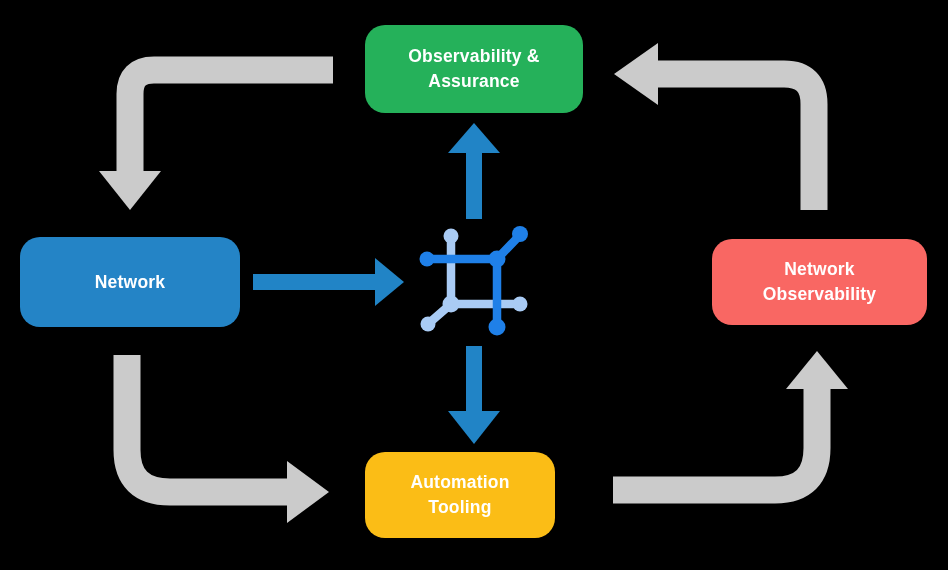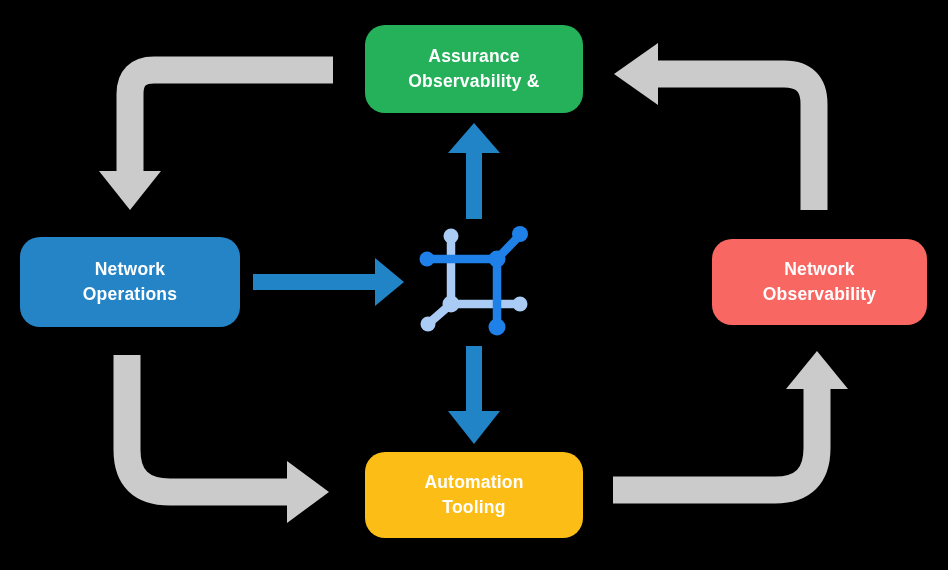--- a/index.html
+++ b/index.html
@@ -44,21 +44,21 @@
     color: #ffffff;
     font-size: 17.5px;
     font-weight: 600;
     line-height: 1.42;
     letter-spacing: 0.2px;
   }
 
   .node-observability    { left: 365px; top: 25px;  width: 218px; height: 88px; }
   .node-operations       { left: 20px;  top: 237px; width: 220px; height: 90px; }
   .node-infrastructure   { left: 712px; top: 239px; width: 215px; height: 86px; }
-  .node-automation       { left: 365px; top: 452px; width: 218px; height: 86px; }
+  .node-automation       { left: 365px; top: 452px; width: 190px; height: 86px; }
 </style>
 </head>
 <body>
 
 <div class="canvas" style="background-color: rgb(0, 0, 0);">
 
   <svg class="layer" viewBox="0 0 948 570" aria-hidden="true">
 
     <g>
       <path class="cycle-line" d="M333,70 H154 Q130,70 130,94 V174" style="stroke: rgb(203, 203, 203);"></path>
@@ -113,27 +113,26 @@
         <path class="icon-line" d="M497,259 L520,235" style="stroke: rgb(31, 128, 232);"></path>
         <circle cx="427" cy="259" r="7.5" style="fill: rgb(31, 128, 232);"></circle>
         <circle cx="520" cy="234" r="8" style="fill: rgb(31, 128, 232);"></circle>
         <circle cx="497" cy="327" r="8.5" style="fill: rgb(31, 128, 232);"></circle>
         <circle cx="497" cy="259" r="8.5" style="fill: rgb(31, 128, 232);"></circle>
       </g>
     </g>
   </svg>
 
   <div class="node node-observability" style="background-color: rgb(37, 177, 90); color: rgb(255, 255, 255);">
+    <span>Observability &amp;</span>
     <span>Assurance</span>
-    <span>Observability &amp;</span>
   </div>
 
   <div class="node node-operations" style="background-color: rgb(36, 132, 198); color: rgb(255, 255, 255);">
     <span>Network</span>
-    <span>Operations</span>
   </div>
 
   <div class="node node-infrastructure" style="background-color: rgb(249, 103, 99); color: rgb(255, 255, 255);">
     <span>Network</span>
     <span>Observability</span>
   </div>
 
   <div class="node node-automation" style="background-color: rgb(251, 189, 22); color: rgb(255, 255, 255);">
     <span>Automation</span>
     <span>Tooling</span>

